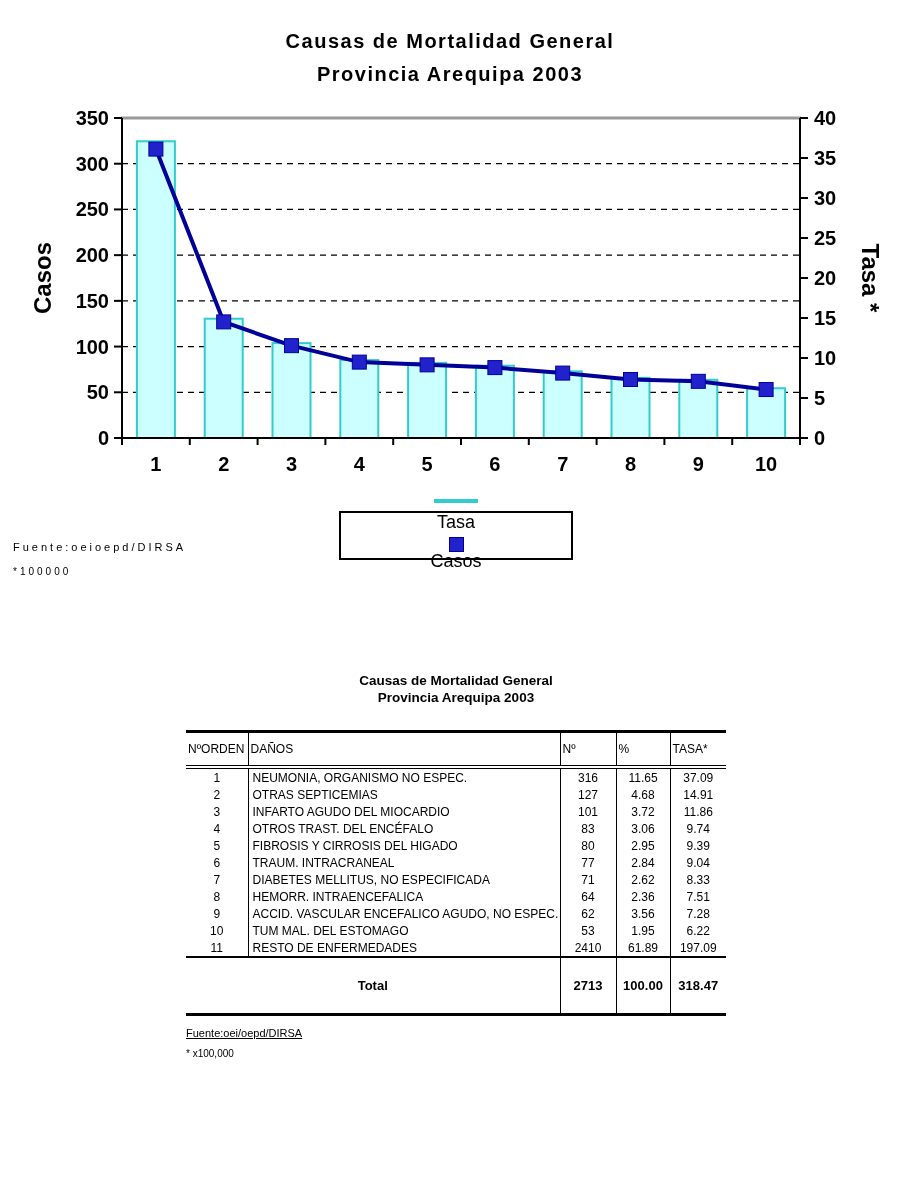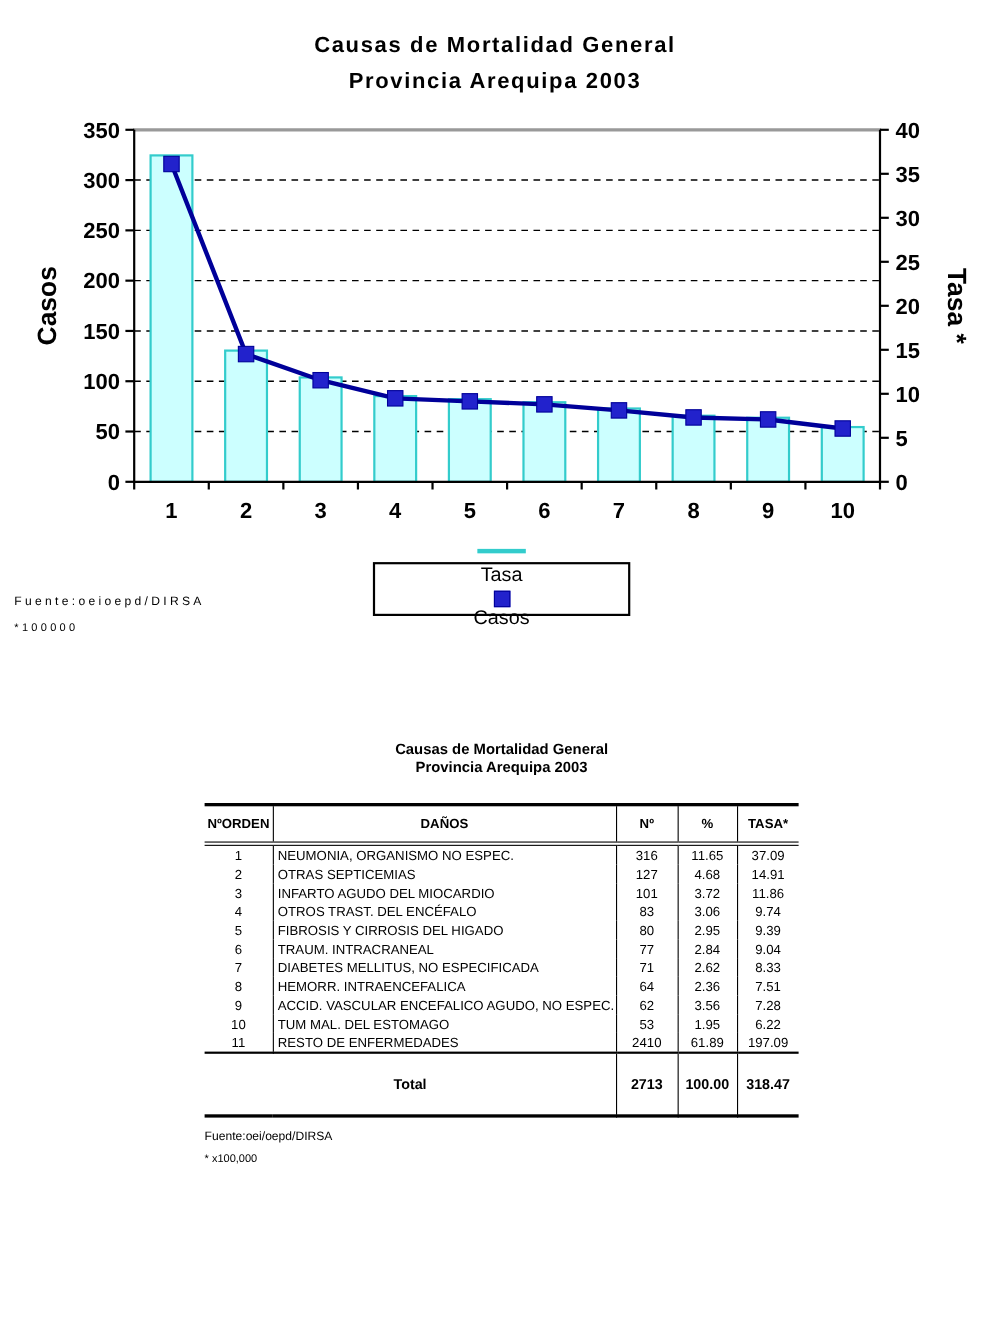--- a/index.html
+++ b/index.html
@@ -30,33 +30,33 @@
   .chart-source-2 { position:absolute; left:13px; top:566px; font-size:10px; letter-spacing:3px; }
 
   .table-block { position:absolute; left:186px; top:672px; width:540px; }
   .table-title-1, .table-title-2 { text-align:center; font-size:13.5px; font-weight:bold; line-height:17px; }
   .mortality-table {
     border-collapse:collapse; width:540px; margin-top:24px;
     border-top:3px solid #000; border-bottom:3px solid #000;
     table-layout:fixed;
   }
   .mortality-table th {
-    font-size:12px; font-weight:bold; text-align:center;
+    font-size:12px; font-weight:normal; text-align:left;
     border-bottom:4px double #000; padding:9px 2px;
   }
   .mortality-table th + th, .mortality-table td + td { border-left:1px solid #000; }
   .mortality-table td {
     font-size:12px; padding:1px 4px; height:15px; text-align:center;
     white-space:nowrap; overflow:hidden;
   }
   .mortality-table td.danos { text-align:left; }
   .mortality-table tr.total-row td {
     border-top:2px solid #000; font-weight:bold; font-size:13px; padding:20px 4px;
   }
-  .table-foot-1 { font-size:11px; margin-top:11px; }
+  .table-foot-1 { font-size:11px; margin-top:11px;text-decoration:underline; }
   .table-foot-2 { font-size:10px; margin-top:9px; }
 </style>
 </head>
 <body>
 
 <div class="page">
 
   <div class="chart-title-1">Causas de Mortalidad General</div>
   <div class="chart-title-2">Provincia Arequipa 2003</div>
 

